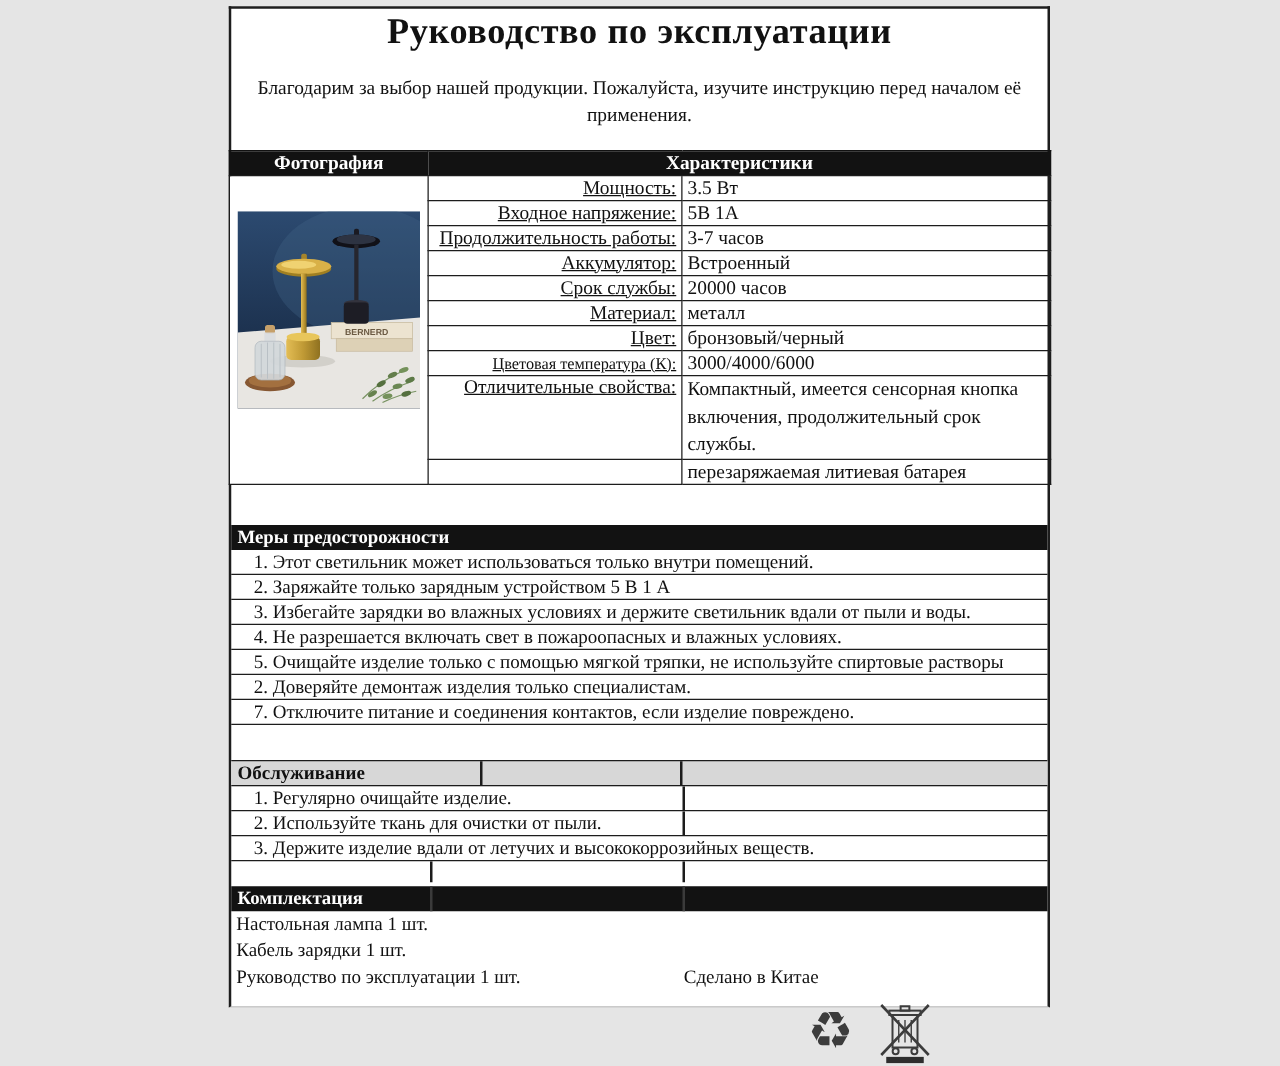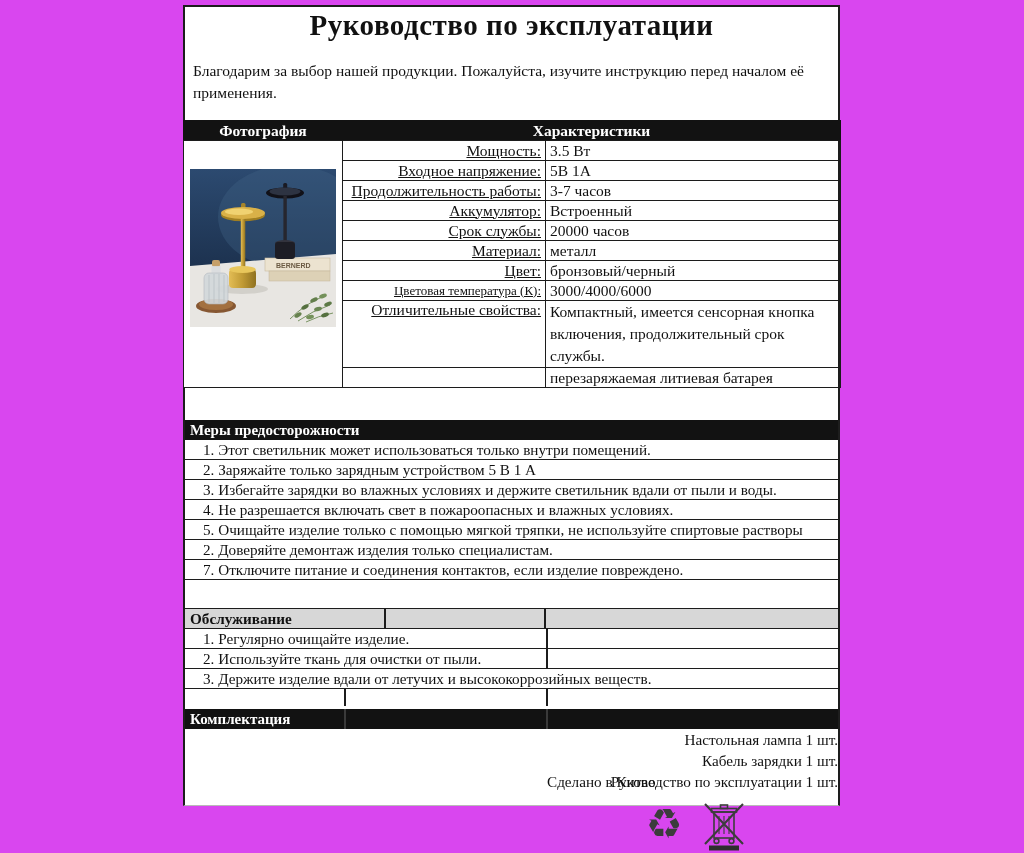--- a/index.html
+++ b/index.html
@@ -1,26 +1,26 @@
 <!DOCTYPE html>
 <html><head>
 <meta charset="utf-8">
 <style>
   * { margin:0; padding:0; box-sizing:border-box; }
   html,body { width:1024px; height:853px; background:#ffffff; overflow:hidden;
               font-family:"Liberation Serif","DejaVu Serif",serif; color:#111; }
-  .stage { position:relative; width:1024px; height:853px; background:#d946ef; }
+  .stage { position:relative; width:1024px; height:853px; background:#e5e5e5; }
 
   
   .frame { position:absolute; left:183px; top:5px; width:657px; height:801px;
            border:2px solid #1d1d1d; border-bottom:1px solid #b9b9b9; background:#fff; }
 
   .doc-title { position:absolute; top:2px; left:0; width:100%; text-align:center;
                font-size:29px; font-weight:bold; letter-spacing:0.5px; }
-  .intro { position:absolute; top:53px; left:8px; width:637px; text-align:left;
+  .intro { position:absolute; top:53px; left:8px; width:637px; text-align:center;
            font-size:15.5px; line-height:22px; }
 
   
   table.spec { position:absolute; top:113px; left:-2px; width:657px;
                border-collapse:collapse; table-layout:fixed; }
   table.spec td { border:1.5px solid #1c1c1c; font-size:15.5px; overflow:hidden; }
   table.spec tr.head td { background:#121212; color:#fff; font-weight:bold;
                           text-align:center; height:20px; border-color:#121212;
                           border-bottom-color:#1c1c1c; }
   td.lbl { text-align:right; padding-right:4px; height:20px; white-space:nowrap;text-decoration:underline; }
@@ -48,21 +48,21 @@
   .bar-gray { background:#d7d7d7; border-top:1.5px solid #1c1c1c; border-bottom:1.5px solid #1c1c1c;
               height:21px; line-height:19px; font-weight:bold; font-size:15.2px;
               padding-left:5px; position:relative; }
   .vline { position:absolute; top:0; bottom:0; width:1.5px; background:#1c1c1c; }
   .vline-faint { position:absolute; top:0; bottom:0; width:1.5px; background:#3a3a3a; }
 
   .spacer-row { height:17px; border-bottom:0; position:relative; }
 
   
   .pkg-line { height:21px; line-height:21px; font-size:15.2px; padding-left:4px;
-              position:relative; white-space:nowrap;text-align:right; }
+              position:relative; white-space:nowrap; }
   .made-in { position:absolute; left:362px; top:0; }
 
   
   .recycle-icon { position:absolute; left:646px; top:800px; font-size:41px; line-height:48px;
                   color:#3c3c3c; font-family:"DejaVu Sans",sans-serif; }
   .weee-icon { position:absolute; left:701px; top:799px; }
 </style>
 </head>
 <body>
 

